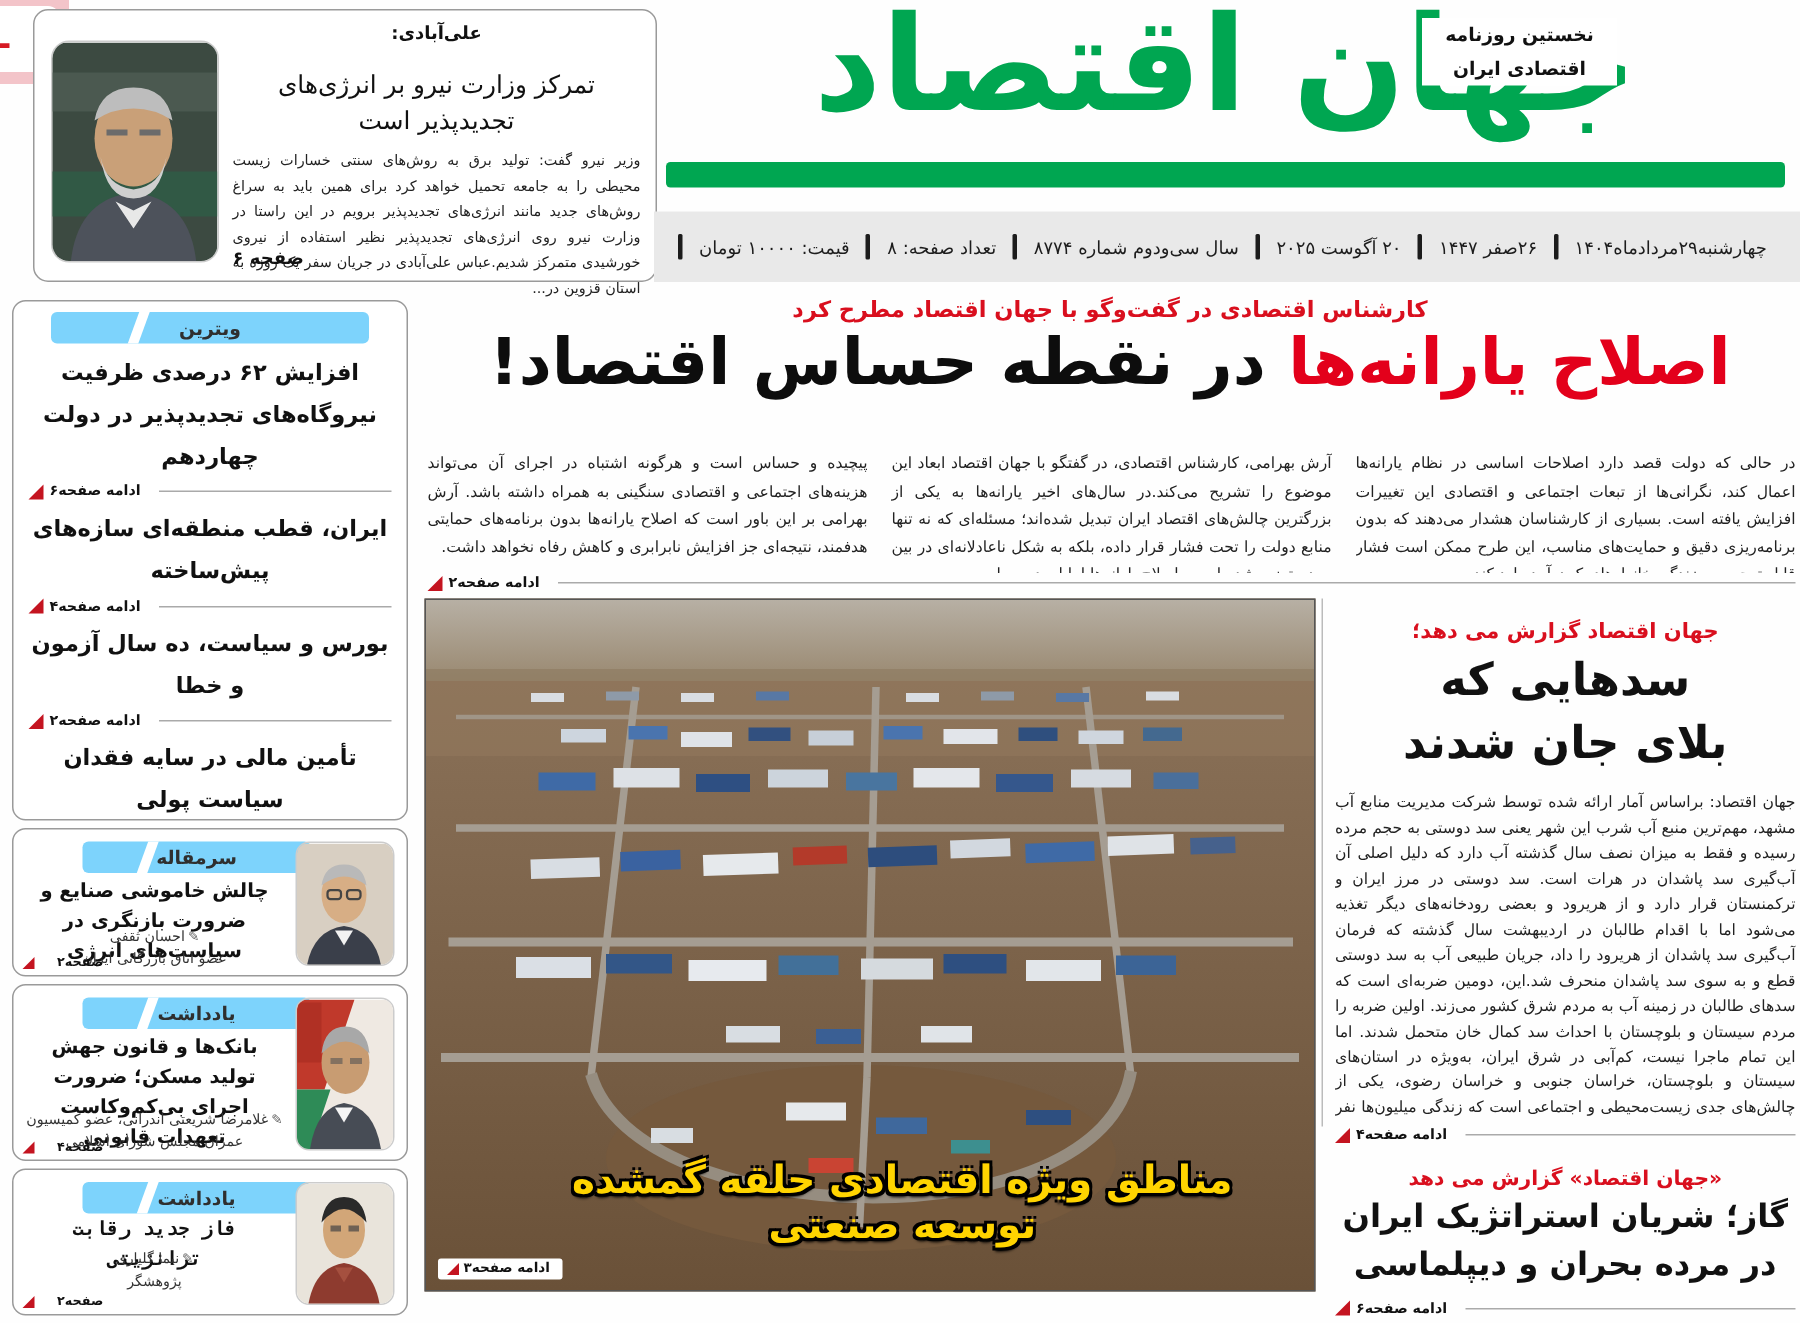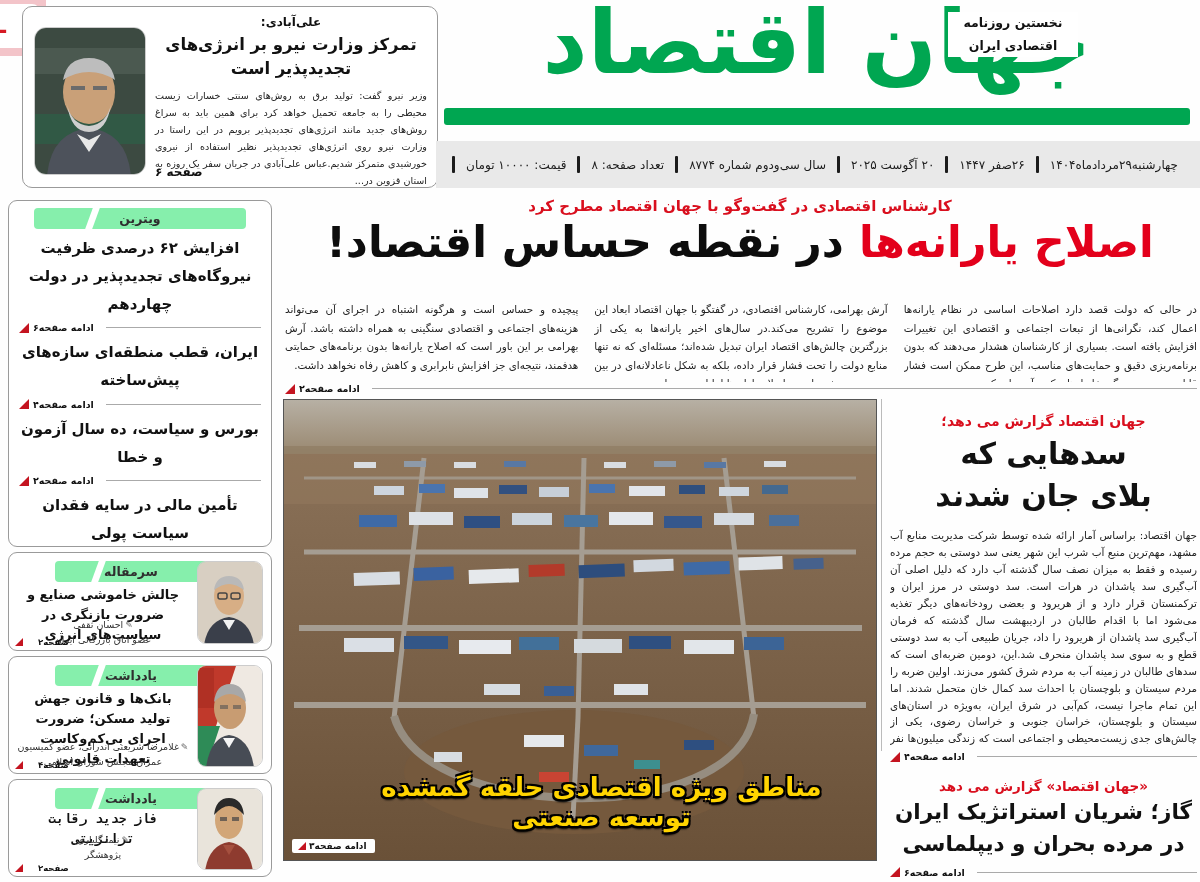--- a/index.html
+++ b/index.html
@@ -10,21 +10,21 @@
   }
   
   .corner-frag{position:absolute;left:0;top:0;width:46px;height:56px;background:#f3c4c9;overflow:hidden;border-bottom-right-radius:6px;}
   .corner-frag .inner{position:absolute;left:-30px;top:4px;width:70px;height:44px;background:#fff;border-radius:8px;
     color:#d61a24;font-weight:800;font-size:26px;text-align:left;padding-left:4px;line-height:40px;}
   
   .tl-box{position:absolute;left:22px;top:6px;width:416px;height:182px;border:1px solid #9a9a9a;border-radius:10px;background:#fff;}
   .tl-photo{position:absolute;left:11px;top:20px;width:112px;height:148px;border-radius:12px;overflow:hidden;border:1px solid #ccc;}
   .tl-text{position:absolute;left:132px;right:10px;top:6px;bottom:6px;}
   .tl-kicker{text-align:center;font-weight:700;font-size:12px;margin-top:2px;}
-  .tl-head{text-align:center;font-weight:700;font-size:16.5px;line-height:1.45;margin-top:4px;}
+  .tl-head{text-align:center;font-weight:400;font-size:16.5px;line-height:1.45;margin-top:16px;}
   .tl-body{font-size:9.6px;line-height:1.78;text-align:justify;margin-top:6px;color:#222;}
   .tl-pageref{position:absolute;left:0;bottom:2px;font-weight:800;font-size:12px;}
   
   .masthead{position:absolute;left:440px;top:0;width:760px;height:140px;}
   .tagline{position:absolute;left:508px;top:12px;width:130px;text-align:center;font-weight:700;font-size:12.5px;line-height:1.8;}
   .logo-text{position:absolute;right:6px;left:0;top:-8px;text-align:center;font-weight:800;font-size:88px;line-height:1.15;letter-spacing:-2px;white-space:nowrap;}
   .logo-bar{position:absolute;left:4px;right:10px;top:108px;height:17px;border-radius:3px;}
   .dateline{position:absolute;left:436px;top:141px;width:764px;height:47px;background:#e9e9e9;display:flex;align-items:center;justify-content:space-between;padding:0 16px;font-size:12px;color:#1c1c1c;}
   .dateline .sep{width:3px;height:17px;background:#1c1c1c;border-radius:1px;flex:none;}
   .dateline .dl-item{white-space:nowrap;padding:0 6px;}
@@ -50,21 +50,21 @@
   .rcol{position:absolute;left:890px;top:392px;width:307px;}
   .r-kicker{font-weight:800;font-size:14px;color:#d90f1e;text-align:center;margin-top:21px;}
   .r-head1{font-weight:800;font-size:30px;line-height:1.4;text-align:center;margin-top:4px;}
   .r-body{font-size:10.4px;line-height:1.63;text-align:justify;color:#222;margin-top:10px;height:218px;overflow:hidden;}
   .r-cont{margin-top:6px;}
   .r-kicker2{font-weight:800;font-size:13.5px;color:#d90f1e;text-align:center;margin-top:16px;}
   .r-head2{font-weight:800;font-size:21.5px;line-height:1.5;text-align:center;margin-top:2px;}
   .vrule{position:absolute;left:881px;top:399px;height:352px;width:1px;background:#bbb;}
   
   .sbox{position:absolute;left:8px;width:264px;border:1px solid #9a9a9a;border-radius:9px;background:#fff;}
-  .tab{position:relative;margin:7px auto 2px;background:#86efac;color:#2f2f2f;font-weight:800;font-size:12.5px;
+  .tab{position:relative;margin:7px auto 2px;background:#7dd3fc;color:#2f2f2f;font-weight:800;font-size:12.5px;
        text-align:center;border-radius:4px;height:21px;line-height:21px;overflow:hidden;}
   .tab::after{content:"";position:absolute;left:26%;top:-3px;bottom:-3px;width:7px;background:#fff;transform:skewX(-20deg);}
   .box1{top:200px;height:347px;}
   .box1 .tab{width:212px;}
   .sb-item{font-weight:800;font-size:15px;line-height:1.85;text-align:center;padding:4px 12px 2px;}
   .sb-cont{padding:0 10px;margin:2px 0 2px;}
   .box2{top:552px;height:99px;}
   .box3{top:656px;height:118px;}
   .box4{top:779px;height:98px;}
   .ed-photo{position:absolute;right:8px;top:8px;width:66px;border-radius:9px;overflow:hidden;border:1px solid #ccc;}

